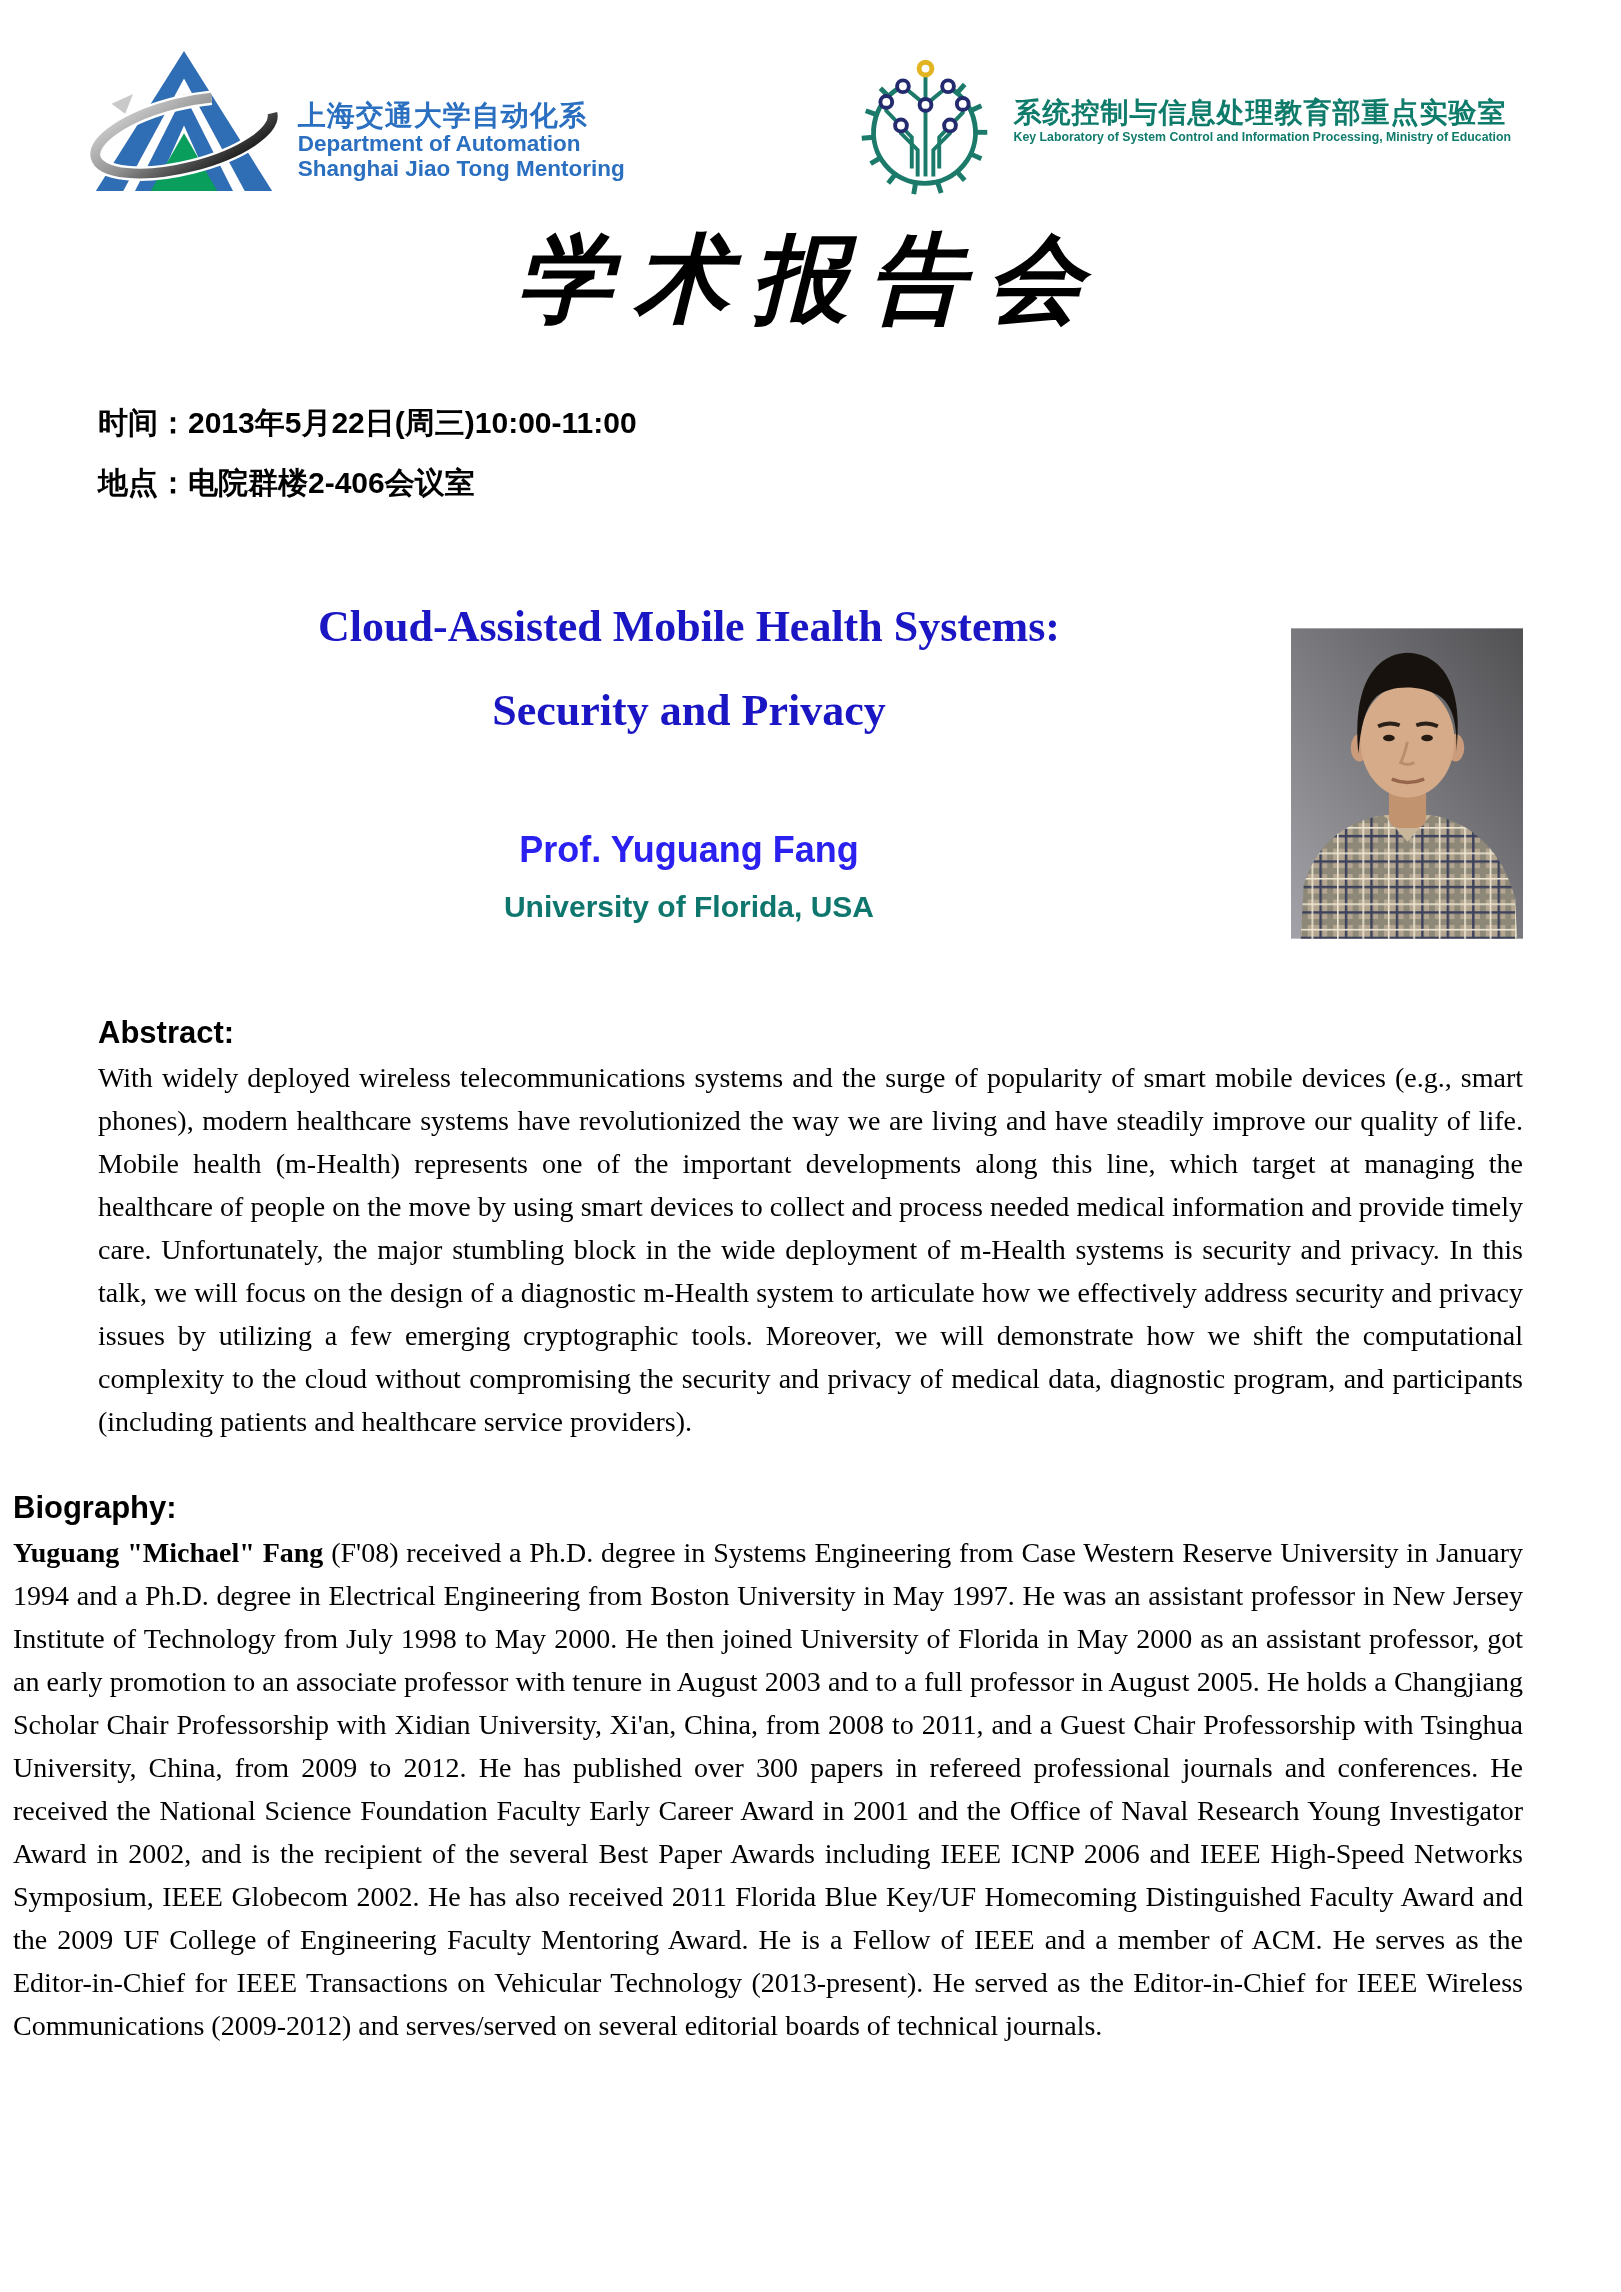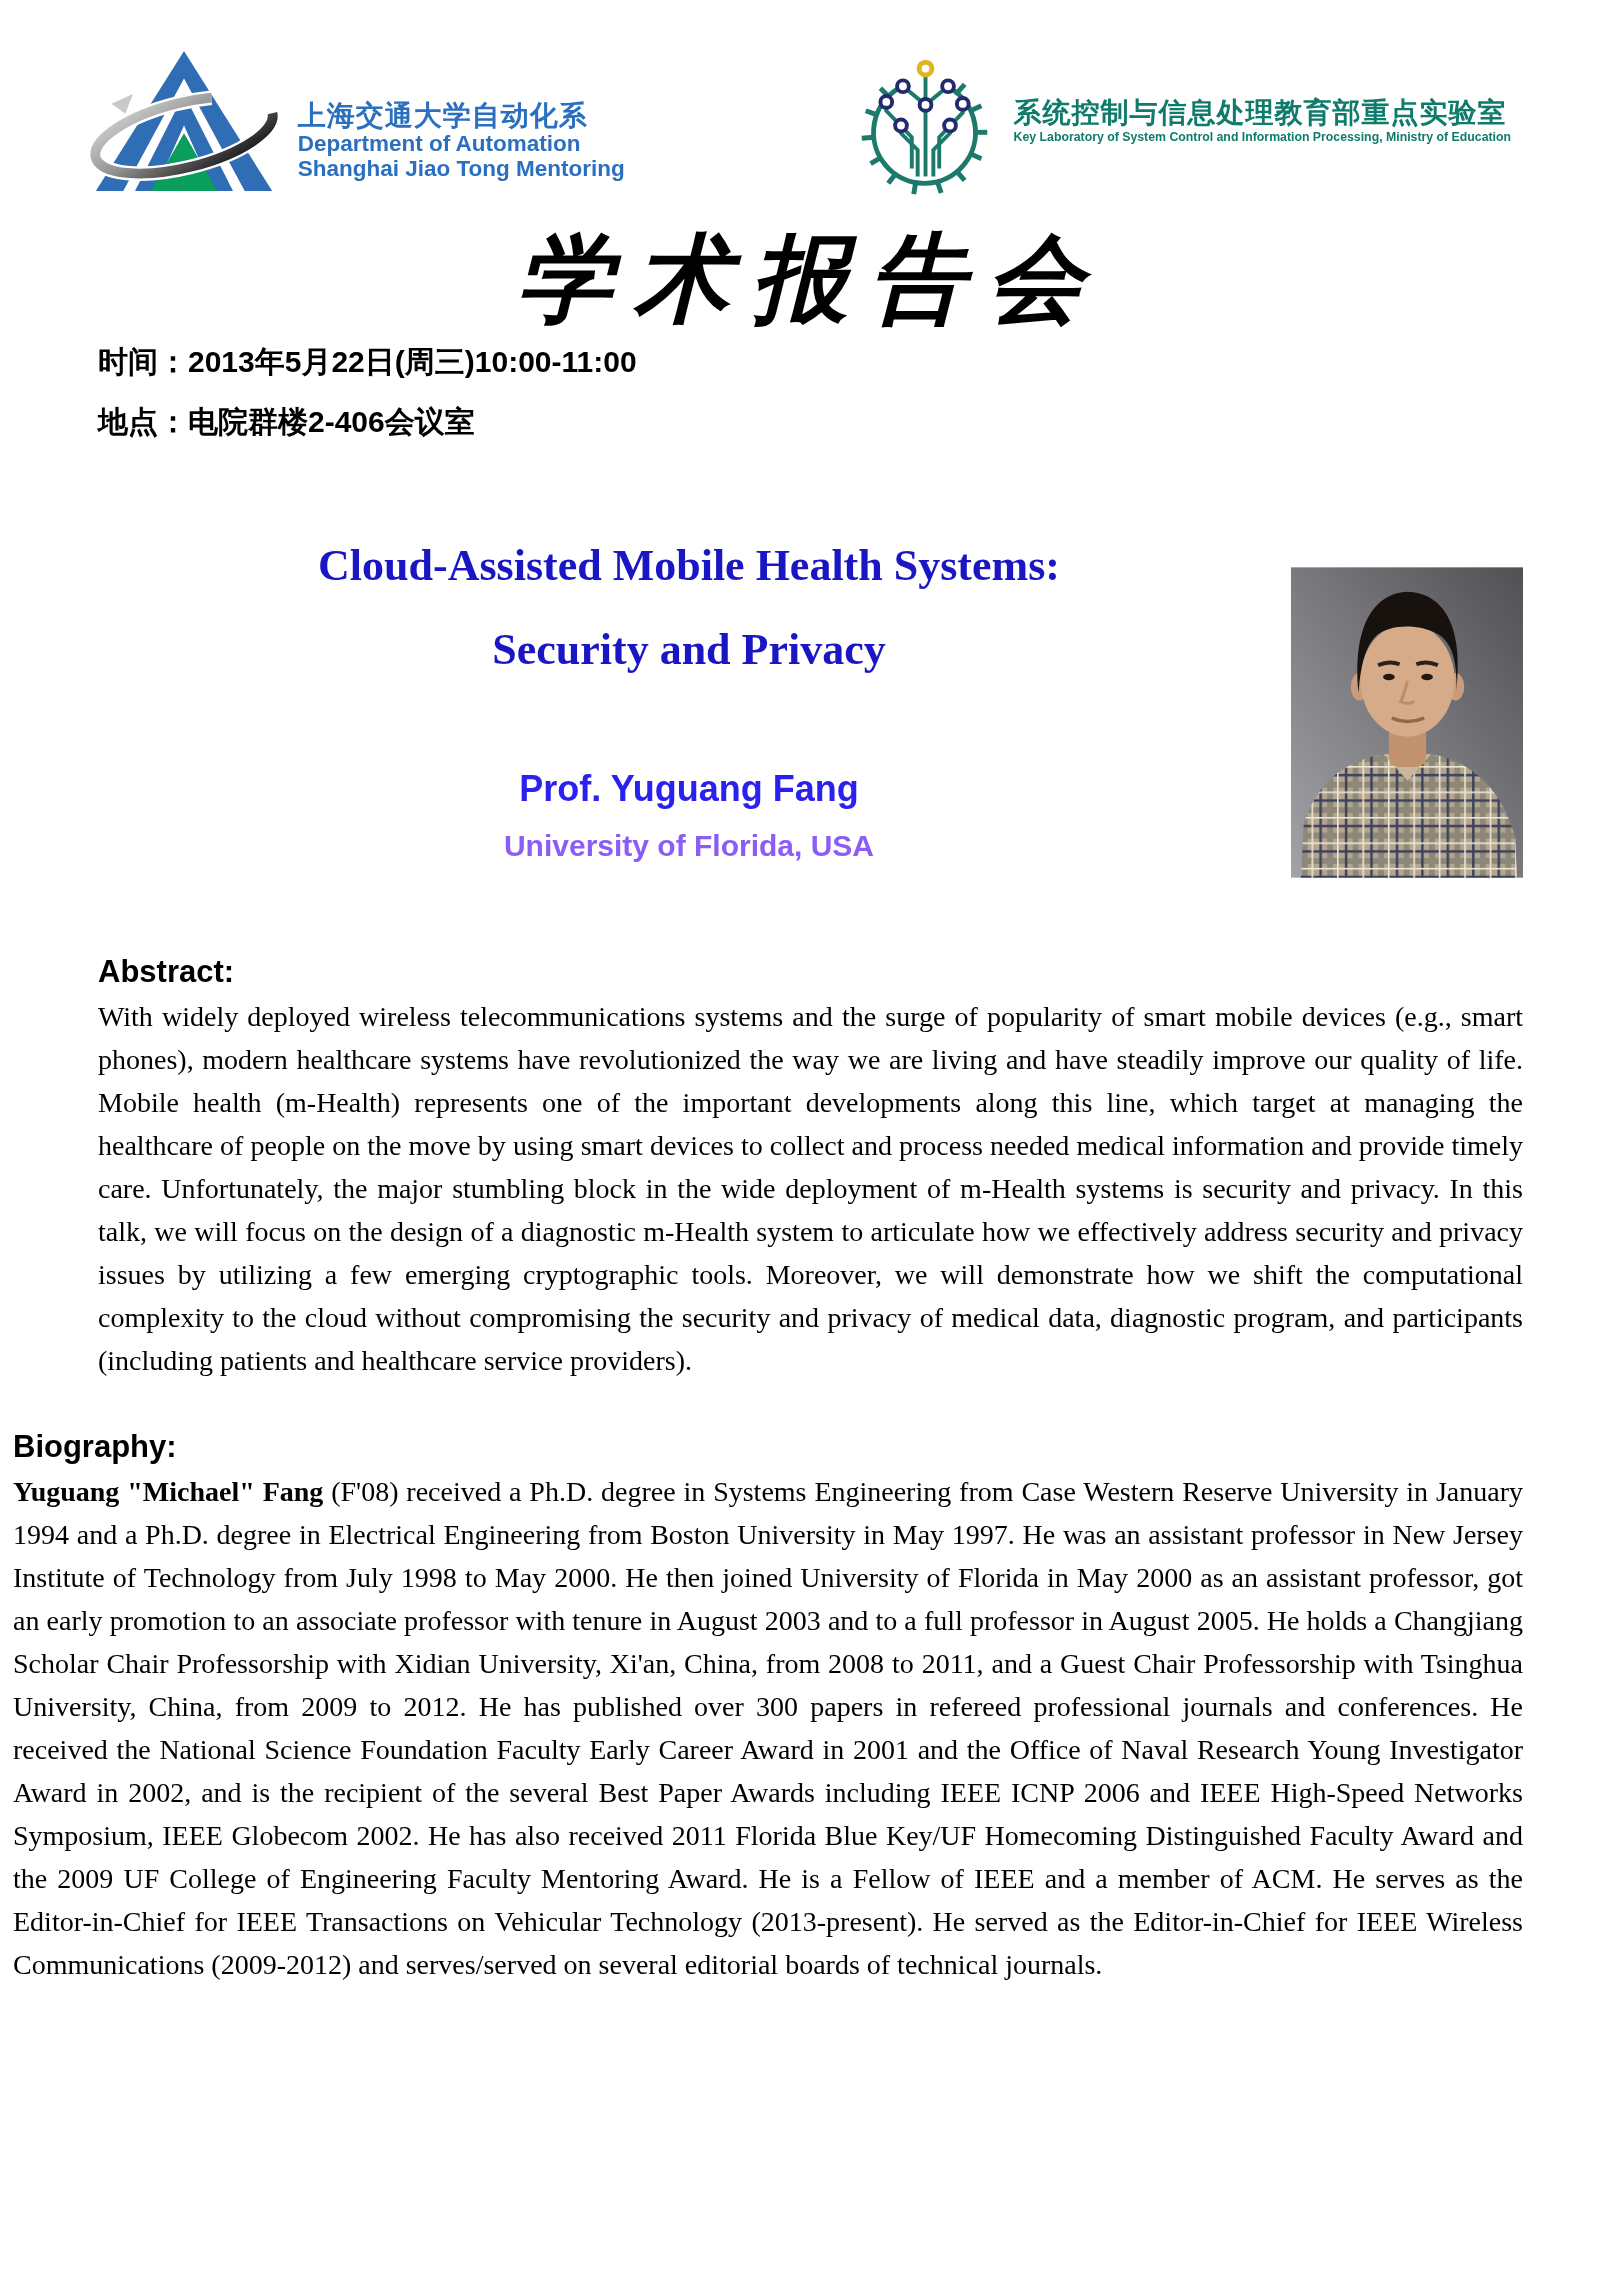--- a/index.html
+++ b/index.html
@@ -29,39 +29,39 @@
   
   .banner {
     text-align: center; margin-top: 13.7px;
     font-family: "DejaVu Sans", sans-serif;
     font-size: 96px; font-weight: 700; letter-spacing: 21.6px;
     font-style: italic;
     color: #000;
   }
 
   
-  .info { padding: 0 98px; font-family: "Liberation Sans", sans-serif; }
+  .info { padding: 0 98px; margin-top: 61px; font-family: "Liberation Sans", sans-serif; }
   .info-line { font-size: 30px; font-weight: 700; line-height: 31px; }
   .info-line + .info-line { margin-top: 29px; }
 
   
   .main { display: flex; padding: 0 98px; margin-top: 106px; }
   .talk-col { flex: 1 1 auto; text-align: center; padding-right: 11px; }
   .talk-title {
     color: #1a16c4; font-family: "Liberation Serif", serif;
     font-weight: 700; font-size: 44px; line-height: 45px;
   }
   .talk-title.line2 { margin-top: 39px; }
   .speaker {
     margin-top: 96px; color: #2a21f0;
     font-family: "Liberation Sans", sans-serif;
     font-weight: 700; font-size: 36px;
   }
   .affiliation {
-    margin-top: 19.6px; color: #8b5cf6;
+    margin-top: 19.6px; color: #0f766e;
     font-family: "Liberation Sans", sans-serif;
     font-weight: 700; font-size: 30px;
   }
   .photo-wrap { flex: 0 0 auto; width: 232px; height: 311px; margin-top: 24.5px; }
 
   
   .section { padding: 0 98px; }
   .section.abstract { margin-top: 74px; }
   .section.biography { margin-top: 45px; padding-left: 13px; }
   .section-heading {

